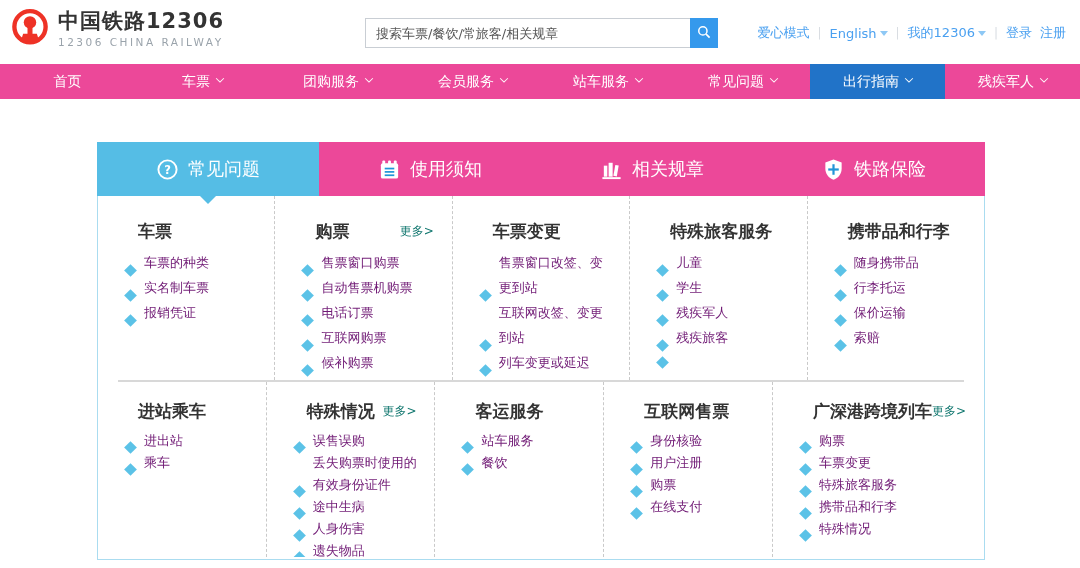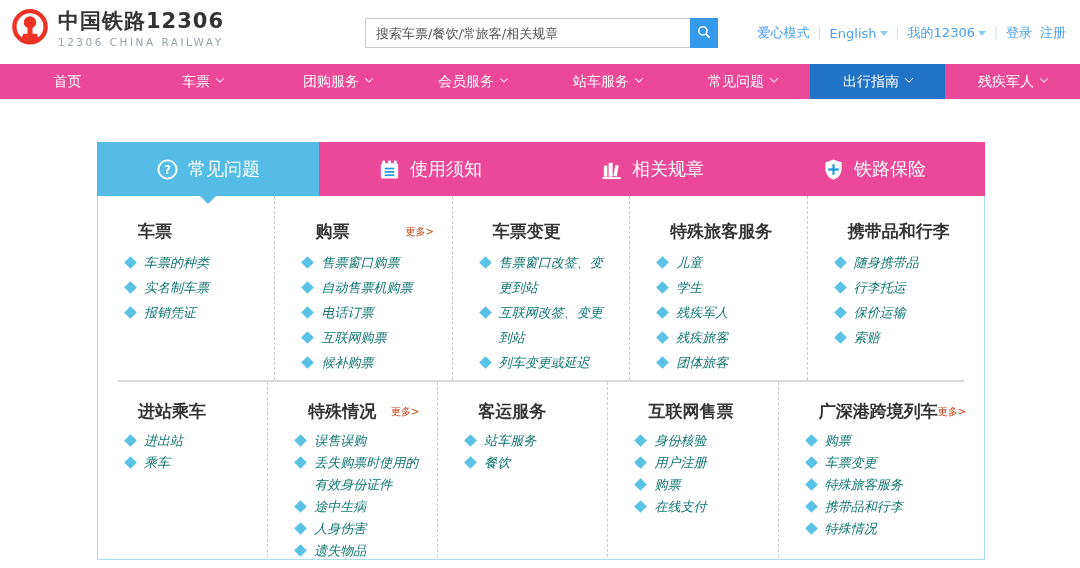--- a/index.html
+++ b/index.html
@@ -41,23 +41,23 @@
   
   .grid-row { display:flex; overflow:hidden; }
   .row-a { height:184px; }
   .row-b { height:175px; }
   .row-divider { border-top:2px solid #d8d8d8; margin:0 20px; }
   .col { flex:1 1 0; padding:24px 6px 4px 0; }
   .row-b .col { padding-top:18px; }
   .col + .col { border-left:1px dashed #c9c9c9; }
   .col-head { display:flex; align-items:center; padding:0 12px 0 40px; }
   .col-title { font-size:17px; font-weight:bold; color:#333; white-space:nowrap; }
-  .more-link { margin-left:auto; font-size:10px; color:#c2410c; cursor:pointer; text-decoration:none; white-space:nowrap; }
+  .more-link { margin-left:auto; font-size:12px; color:#0f766e; cursor:pointer; text-decoration:none; white-space:nowrap; }
   .col ul { list-style:none; margin-top:7px; padding:0 8px 0 28px; }
-  .col li { display:flex; align-items:flex-start; font-size:13px; color:#0f766e; line-height:25px; cursor:pointer;font-style:italic; }
+  .col li { display:flex; align-items:flex-end; font-size:13px; color:#701a75; line-height:25px; cursor:pointer; }
   .row-b .col li { line-height:22px; }
   .diamond { width:9px; height:9px; background:#5bc2e7; transform:rotate(45deg); margin:8px 9px 0 0; flex:none; }
   .row-b .diamond { margin-top:6px; }
   .item-text { flex:1 1 auto; }
 </style>
 </head>
 <body>
 
 <div class="page">
 
@@ -274,21 +274,20 @@
               <li>
                 <span class="diamond"></span>
                 <span class="item-text">残疾军人</span>
               </li>
               <li>
                 <span class="diamond"></span>
                 <span class="item-text">残疾旅客</span>
               </li>
               <li>
                 <span class="diamond"></span>
-                <span class="item-text">团体旅客</span>
               </li>
             </ul>
           </div>
           <div class="col">
             <div class="col-head">
               <span class="col-title">携带品和行李</span>
             </div>
             <ul>
               <li>
                 <span class="diamond"></span>

